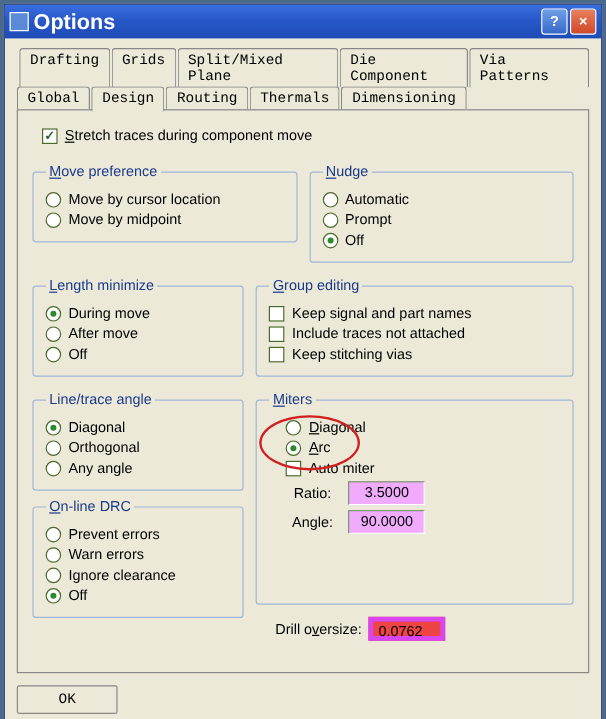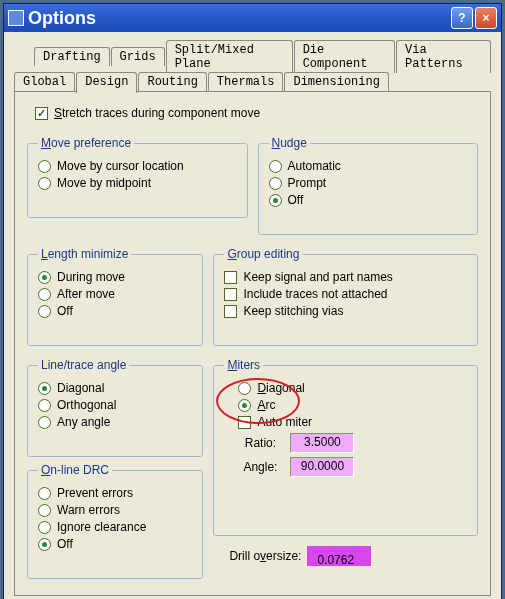--- a/index.html
+++ b/index.html
@@ -8,39 +8,39 @@
   .titlebar { height: 28px; background: linear-gradient(to bottom, #3a6ee0 0%, #2858c8 45%, #1d4bb8 100%); display: flex; align-items: center; padding: 0 4px; color: #fff; }
   .titlebar .icon { width: 16px; height: 16px; background: #5b8bd8; border: 1px solid #fff; margin-right: 4px; }
   .titlebar .title { font-size: 18px; font-weight: bold; flex: 1; }
   .titlebar .ctrl { display: flex; gap: 2px; }
   .tbtn { width: 22px; height: 22px; background: linear-gradient(to bottom, #6fa0e8, #3868c8); border: 1px solid #fff; border-radius: 3px; display: flex; align-items: center; justify-content: center; color: #fff; font-weight: bold; }
   .tbtn.close { background: linear-gradient(to bottom, #e88060, #d04828); }
   .body { padding: 8px 10px 10px; }
   .tabs { position: relative; }
   .tabrow { display: flex; gap: 1px; }
   .tab { background: #ece9d8; border: 1px solid #888; border-bottom: none; border-radius: 3px 3px 0 0; padding: 2px 8px; font-family: "Courier New", monospace; cursor: default; }
-  .tabrow.upper { margin-left: 20px; align-items: center; }
+  .tabrow.upper { margin-left: 2px; }
   .tabrow.lower { margin-top: -1px; }
   .tab.active { background: #ece9d8; font-weight: normal; position: relative; z-index: 2; padding-bottom: 4px; margin-bottom: -2px; }
   .tabpanel { border: 1px solid #888; background: #ece9d8; padding: 10px 12px; min-height: 470px; position: relative; }
   .chk { display: flex; align-items: center; gap: 6px; margin: 4px 0 10px 8px; }
   .chkbox { width: 13px; height: 13px; background: #fff; border: 1px solid #4a6a2a; display: inline-flex; align-items: center; justify-content: center; color: #2a6a2a; font-size: 11px; font-weight: bold; }
   .chkbox.empty { color: transparent; }
   .u { text-decoration: underline; }
   .cols { display: flex; gap: 10px; }
   .col { flex: 1; }
-  fieldset { border: 1px solid #a0b8d8; border-radius: 3px; margin: 6px 0; padding: 6px 10px 24px; }
+  fieldset { border: 1px solid #a0b8d8; border-radius: 3px; margin: 6px 0; padding: 6px 10px 8px; }
   legend { color: #1a3a8a; padding: 0 3px; }
   .radio-row, .chk-row { display: flex; align-items: center; gap: 6px; margin: 3px 0; }
   .radio { width: 13px; height: 13px; border: 1px solid #4a6a2a; border-radius: 50%; background: #fff; display: inline-flex; align-items: center; justify-content: center; }
   .radio .dot { width: 5px; height: 5px; border-radius: 50%; background: #2a8a2a; }
   .field-row { display: flex; align-items: center; gap: 8px; margin: 4px 0; text-align: center; }
   .field-row label { min-width: 44px; }
   .num { width: 64px; height: 20px; background: #f0abfc; border: 1px solid #7a9a6a; border-right: 1px solid #fff; border-bottom: 1px solid #fff; padding: 1px 4px; }
-  .num.white { background: #d946ef; border: 6px solid #d946ef; }
+  .num.white { background: #ef4444; border: 4px solid #d946ef; }
   .btnbar { display: flex; justify-content: center; gap: 18px; padding: 10px 0 4px; flex-direction: column; }
   .btn { width: 84px; height: 24px; background: #ece9d8; border: 1px solid #888; border-radius: 2px; font-family: "Courier New", monospace; display: inline-flex; align-items: center; justify-content: center; }
   .circle-anno { position: absolute; border: 2px solid #d02020; border-radius: 50%; width: 84px; height: 46px; pointer-events: none; }
   .miters-inner { margin-left: 14px; }
   .drill-row { display:flex; align-items:center; gap:6px; margin-top: 10px; margin-left: 16px; }
 </style>
 </head>
 <body>
 
 <div class="window">

